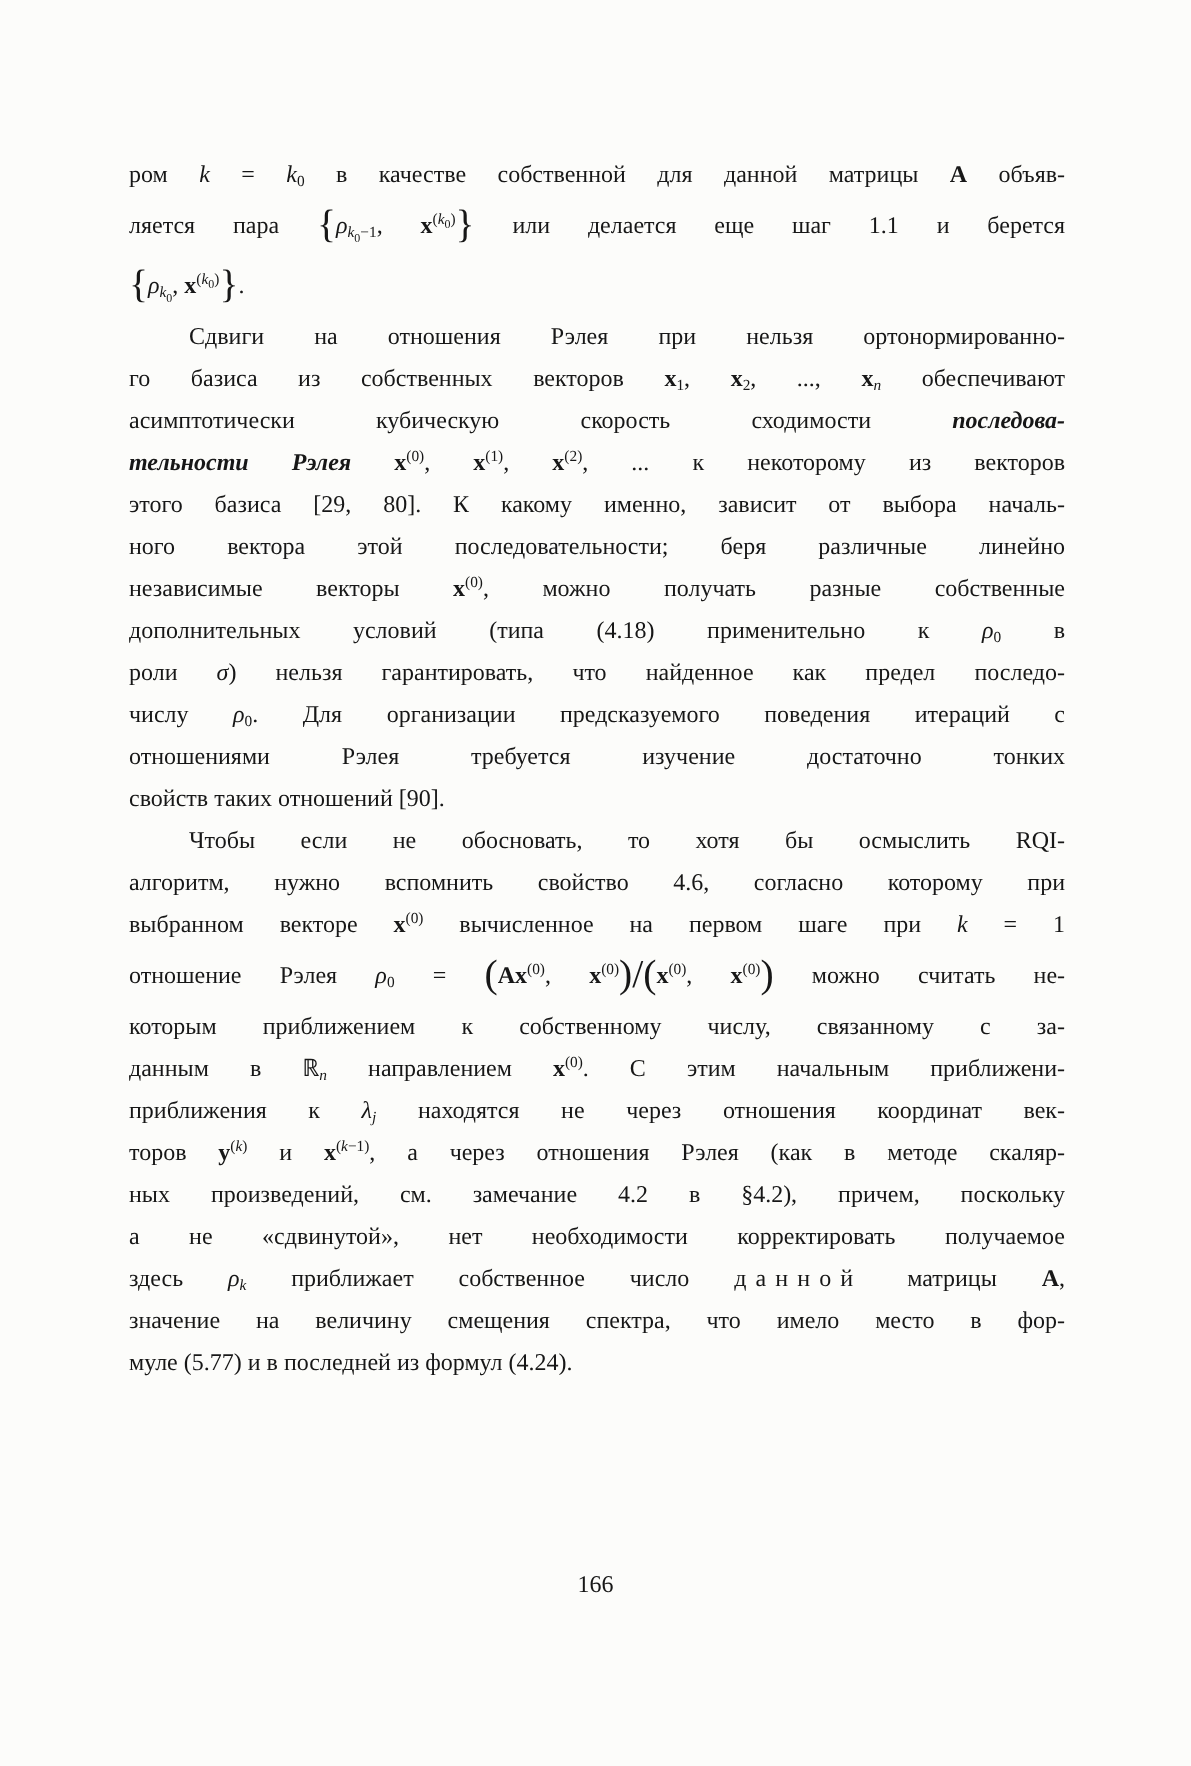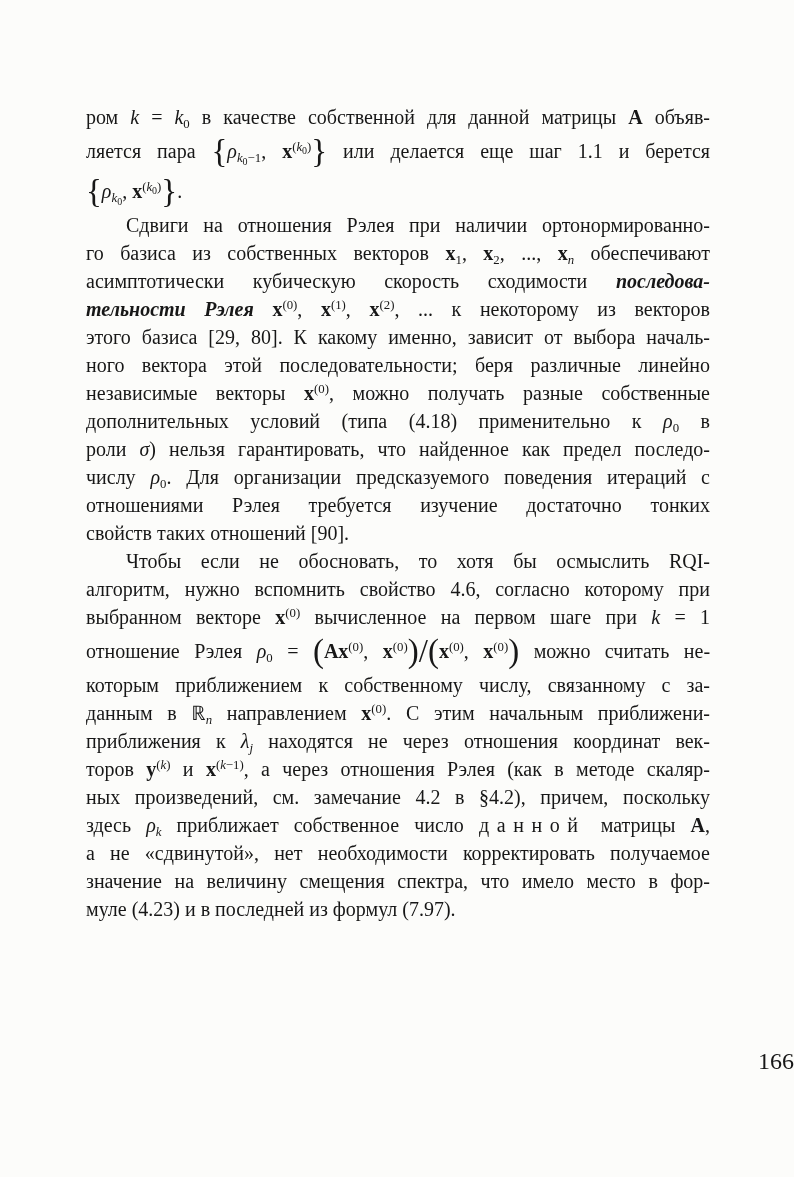--- a/index.html
+++ b/index.html
@@ -11,21 +11,21 @@
     background: #fcfcfa;
     color: #171717;
     font-family: "Liberation Serif", serif;
     overflow: hidden;
   }
   .text-block {
     position: absolute;
     left: 86px;
     top: 103px;
     width: 624px;
-    font-size: 20px;
+    font-size: 16px;
     line-height: 28px;
   }
   .line {
     text-align: justify;
     text-align-last: justify;
   }
   .line.end { text-align-last: left; }
   .line.indent { text-indent: 40px; }
   .line.tall { padding: 6px 0; }
   sup, sub {
@@ -42,38 +42,38 @@
     line-height: 0;
     vertical-align: -0.12em;
     font-weight: normal;
   }
   .sp { letter-spacing: 0.38em; }
   .page-number {
     position: absolute;
     top: 1048px;
     left: 0;
     width: 100%;
-    text-align: right;
-    font-size: 24px;
+    text-align: center;
+    font-size: 16px;
     color: #171717;
   }
 </style>
 </head>
 <body>
 
 <div class="text-block">
 
   <div class="para">
     <div class="line">ром <i>k</i> = <i>k</i><sub>0</sub> в качестве собственной для данной матрицы <b>A</b> объяв-</div>
     <div class="line tall">ляется пара <big>{</big><i>ρ</i><sub><i>k</i><sub>0</sub>−1</sub>, <b>x</b><sup>(<i>k</i><sub>0</sub>)</sup><big>}</big> или делается еще шаг 1.1 и берется</div>
     <div class="line tall end"><big>{</big><i>ρ</i><sub><i>k</i><sub>0</sub></sub>, <b>x</b><sup>(<i>k</i><sub>0</sub>)</sup><big>}</big>.</div>
   </div>
 
   <div class="para">
-    <div class="line indent">Сдвиги на отношения Рэлея при наличии ортонормированно-</div>
+    <div class="line indent">Сдвиги на отношения Рэлея при нельзя ортонормированно-</div>
     <div class="line">го базиса из собственных векторов <b>x</b><sub>1</sub>, <b>x</b><sub>2</sub>, ..., <b>x</b><sub><i>n</i></sub> обеспечивают</div>
     <div class="line">асимптотически кубическую скорость сходимости <b><i>последова-</i></b></div>
     <div class="line"><b><i>тельности Рэлея</i></b> <b>x</b><sup>(0)</sup>, <b>x</b><sup>(1)</sup>, <b>x</b><sup>(2)</sup>, ... к некоторому из векторов</div>
     <div class="line">этого базиса [29, 80]. К какому именно, зависит от выбора началь-</div>
     <div class="line">ного вектора этой последовательности; беря различные линейно</div>
     <div class="line">независимые векторы <b>x</b><sup>(0)</sup>, можно получать разные собственные</div>
     <div class="line">дополнительных условий (типа (4.18) применительно к <i>ρ</i><sub>0</sub> в</div>
     <div class="line">роли <i>σ</i>) нельзя гарантировать, что найденное как предел последо-</div>
     <div class="line">числу <i>ρ</i><sub>0</sub>. Для организации предсказуемого поведения итераций с</div>
     <div class="line">отношениями Рэлея требуется изучение достаточно тонких</div>
@@ -83,21 +83,21 @@
   <div class="para">
     <div class="line indent">Чтобы если не обосновать, то хотя бы осмыслить RQI-</div>
     <div class="line">алгоритм, нужно вспомнить свойство 4.6, согласно которому при</div>
     <div class="line">выбранном векторе <b>x</b><sup>(0)</sup> вычисленное на первом шаге при <i>k</i> = 1</div>
     <div class="line tall">отношение Рэлея <i>ρ</i><sub>0</sub> = <big>(</big><b>Ax</b><sup>(0)</sup>, <b>x</b><sup>(0)</sup><big>)</big><big>/</big><big>(</big><b>x</b><sup>(0)</sup>, <b>x</b><sup>(0)</sup><big>)</big> можно считать не-</div>
     <div class="line">которым приближением к собственному числу, связанному с за-</div>
     <div class="line">данным в ℝ<sub><i>n</i></sub> направлением <b>x</b><sup>(0)</sup>. С этим начальным приближени-</div>
     <div class="line">приближения к <i>λ</i><sub><i>j</i></sub> находятся не через отношения координат век-</div>
     <div class="line">торов <b>y</b><sup>(<i>k</i>)</sup> и <b>x</b><sup>(<i>k</i>−1)</sup>, а через отношения Рэлея (как в методе скаляр-</div>
     <div class="line">ных произведений, см. замечание 4.2 в §4.2), причем, поскольку</div>
+    <div class="line">а не «сдвинутой», нет необходимости корректировать получаемое</div>
     <div class="line">здесь <i>ρ</i><sub><i>k</i></sub> приближает собственное число <span class="sp">данной</span> матрицы <b>A</b>,</div>
-    <div class="line">а не «сдвинутой», нет необходимости корректировать получаемое</div>
     <div class="line">значение на величину смещения спектра, что имело место в фор-</div>
-    <div class="line end">муле (4.23) и в последней из формул (7.97).</div>
+    <div class="line end">муле (5.77) и в последней из формул (4.24).</div>
   </div>
 
 </div>
 
 <div class="page-number">166</div>
 
 </body></html>

